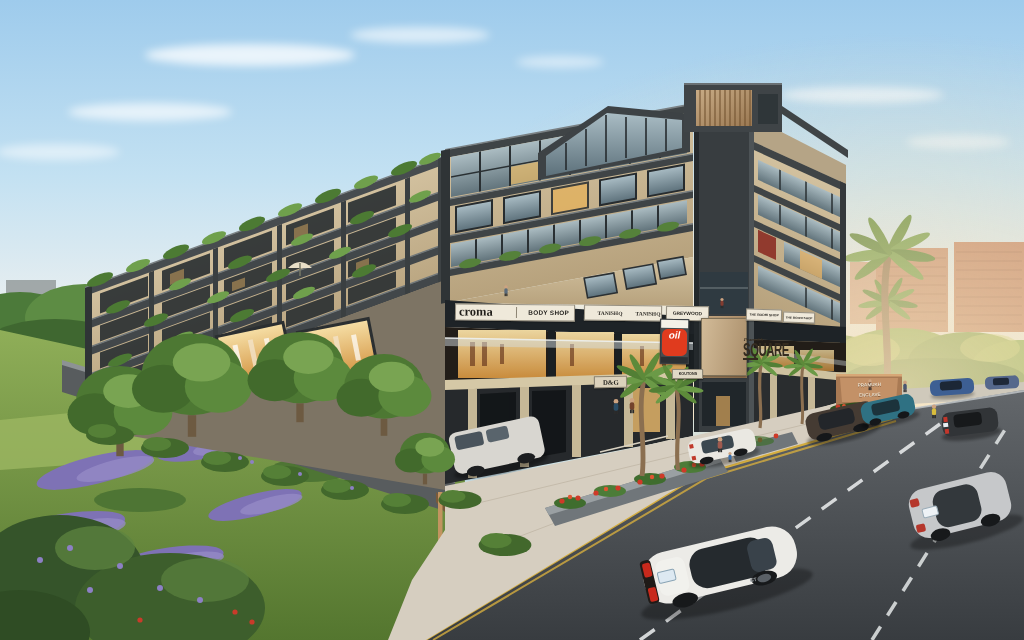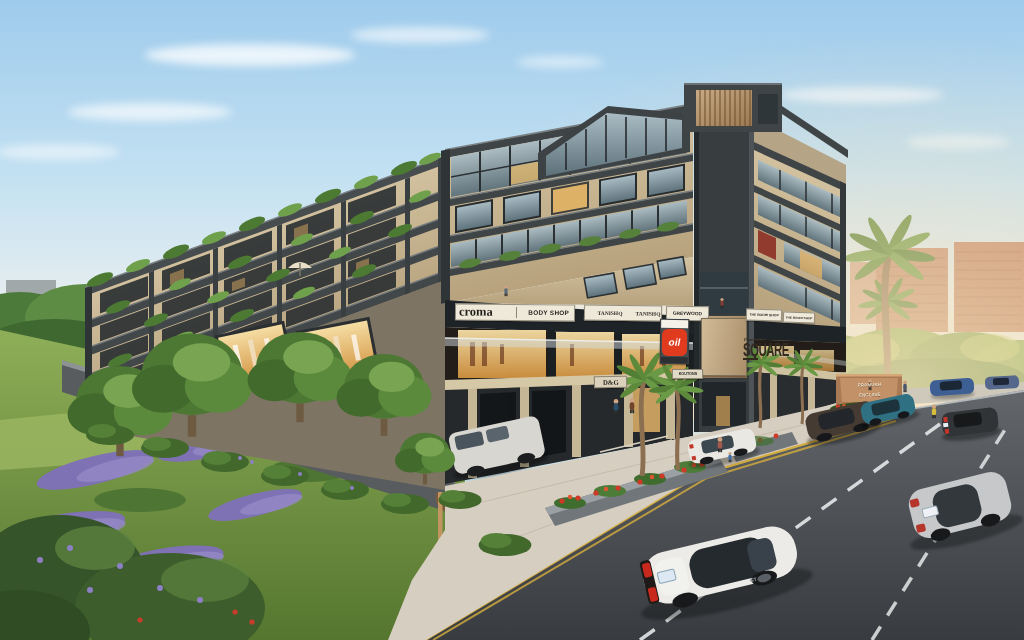--- a/index.html
+++ b/index.html
@@ -13,21 +13,21 @@
       color:#211f1b;font-weight:bold;white-space:nowrap;
       box-shadow:0 1px 1px rgba(0,0,0,.35);}
   .sc{display:inline-block;transform-origin:center;line-height:1;}
   .serif{font-family:"Liberation Serif",serif;}
   .split{justify-content:space-between;padding:0 3px;}
   .divider{width:1px;height:70%;background:#8d8574;}
   .oilp{display:flex;flex-direction:column;background:#474c4f;border:1px solid #3a3e41;
         box-shadow:0 1px 2px rgba(0,0,0,.4);}
   .oilp .top{height:8px;background:#f4f1e8;}
   .oilp .mid{flex:1;background:#e03b1e;border-radius:22%;margin:1px;
-             display:flex;align-items:center;justify-content:center;color:#fff;
+             display:flex;justify-content:center;color:#fff;
              font-style:italic;font-weight:bold;}
   .oilp .bot{height:6px;background:#2c3033;}
   .twr{display:flex;flex-direction:column;justify-content:center;
        background:linear-gradient(100deg,#d2bb98,#ab8f6b);border:1px solid #7d7058;
        color:#342b1f;box-shadow:0 1px 3px rgba(0,0,0,.45);padding-left:41px;}
   .twr .bar{width:15px;height:2px;background:#342b1f;margin-top:2px;}
   .mon{display:flex;flex-direction:column;align-items:center;justify-content:center;
        color:#f7ecd9;font-weight:800;text-shadow:0 1px 1px rgba(70,35,10,.85);}
 </style>
 </head>

